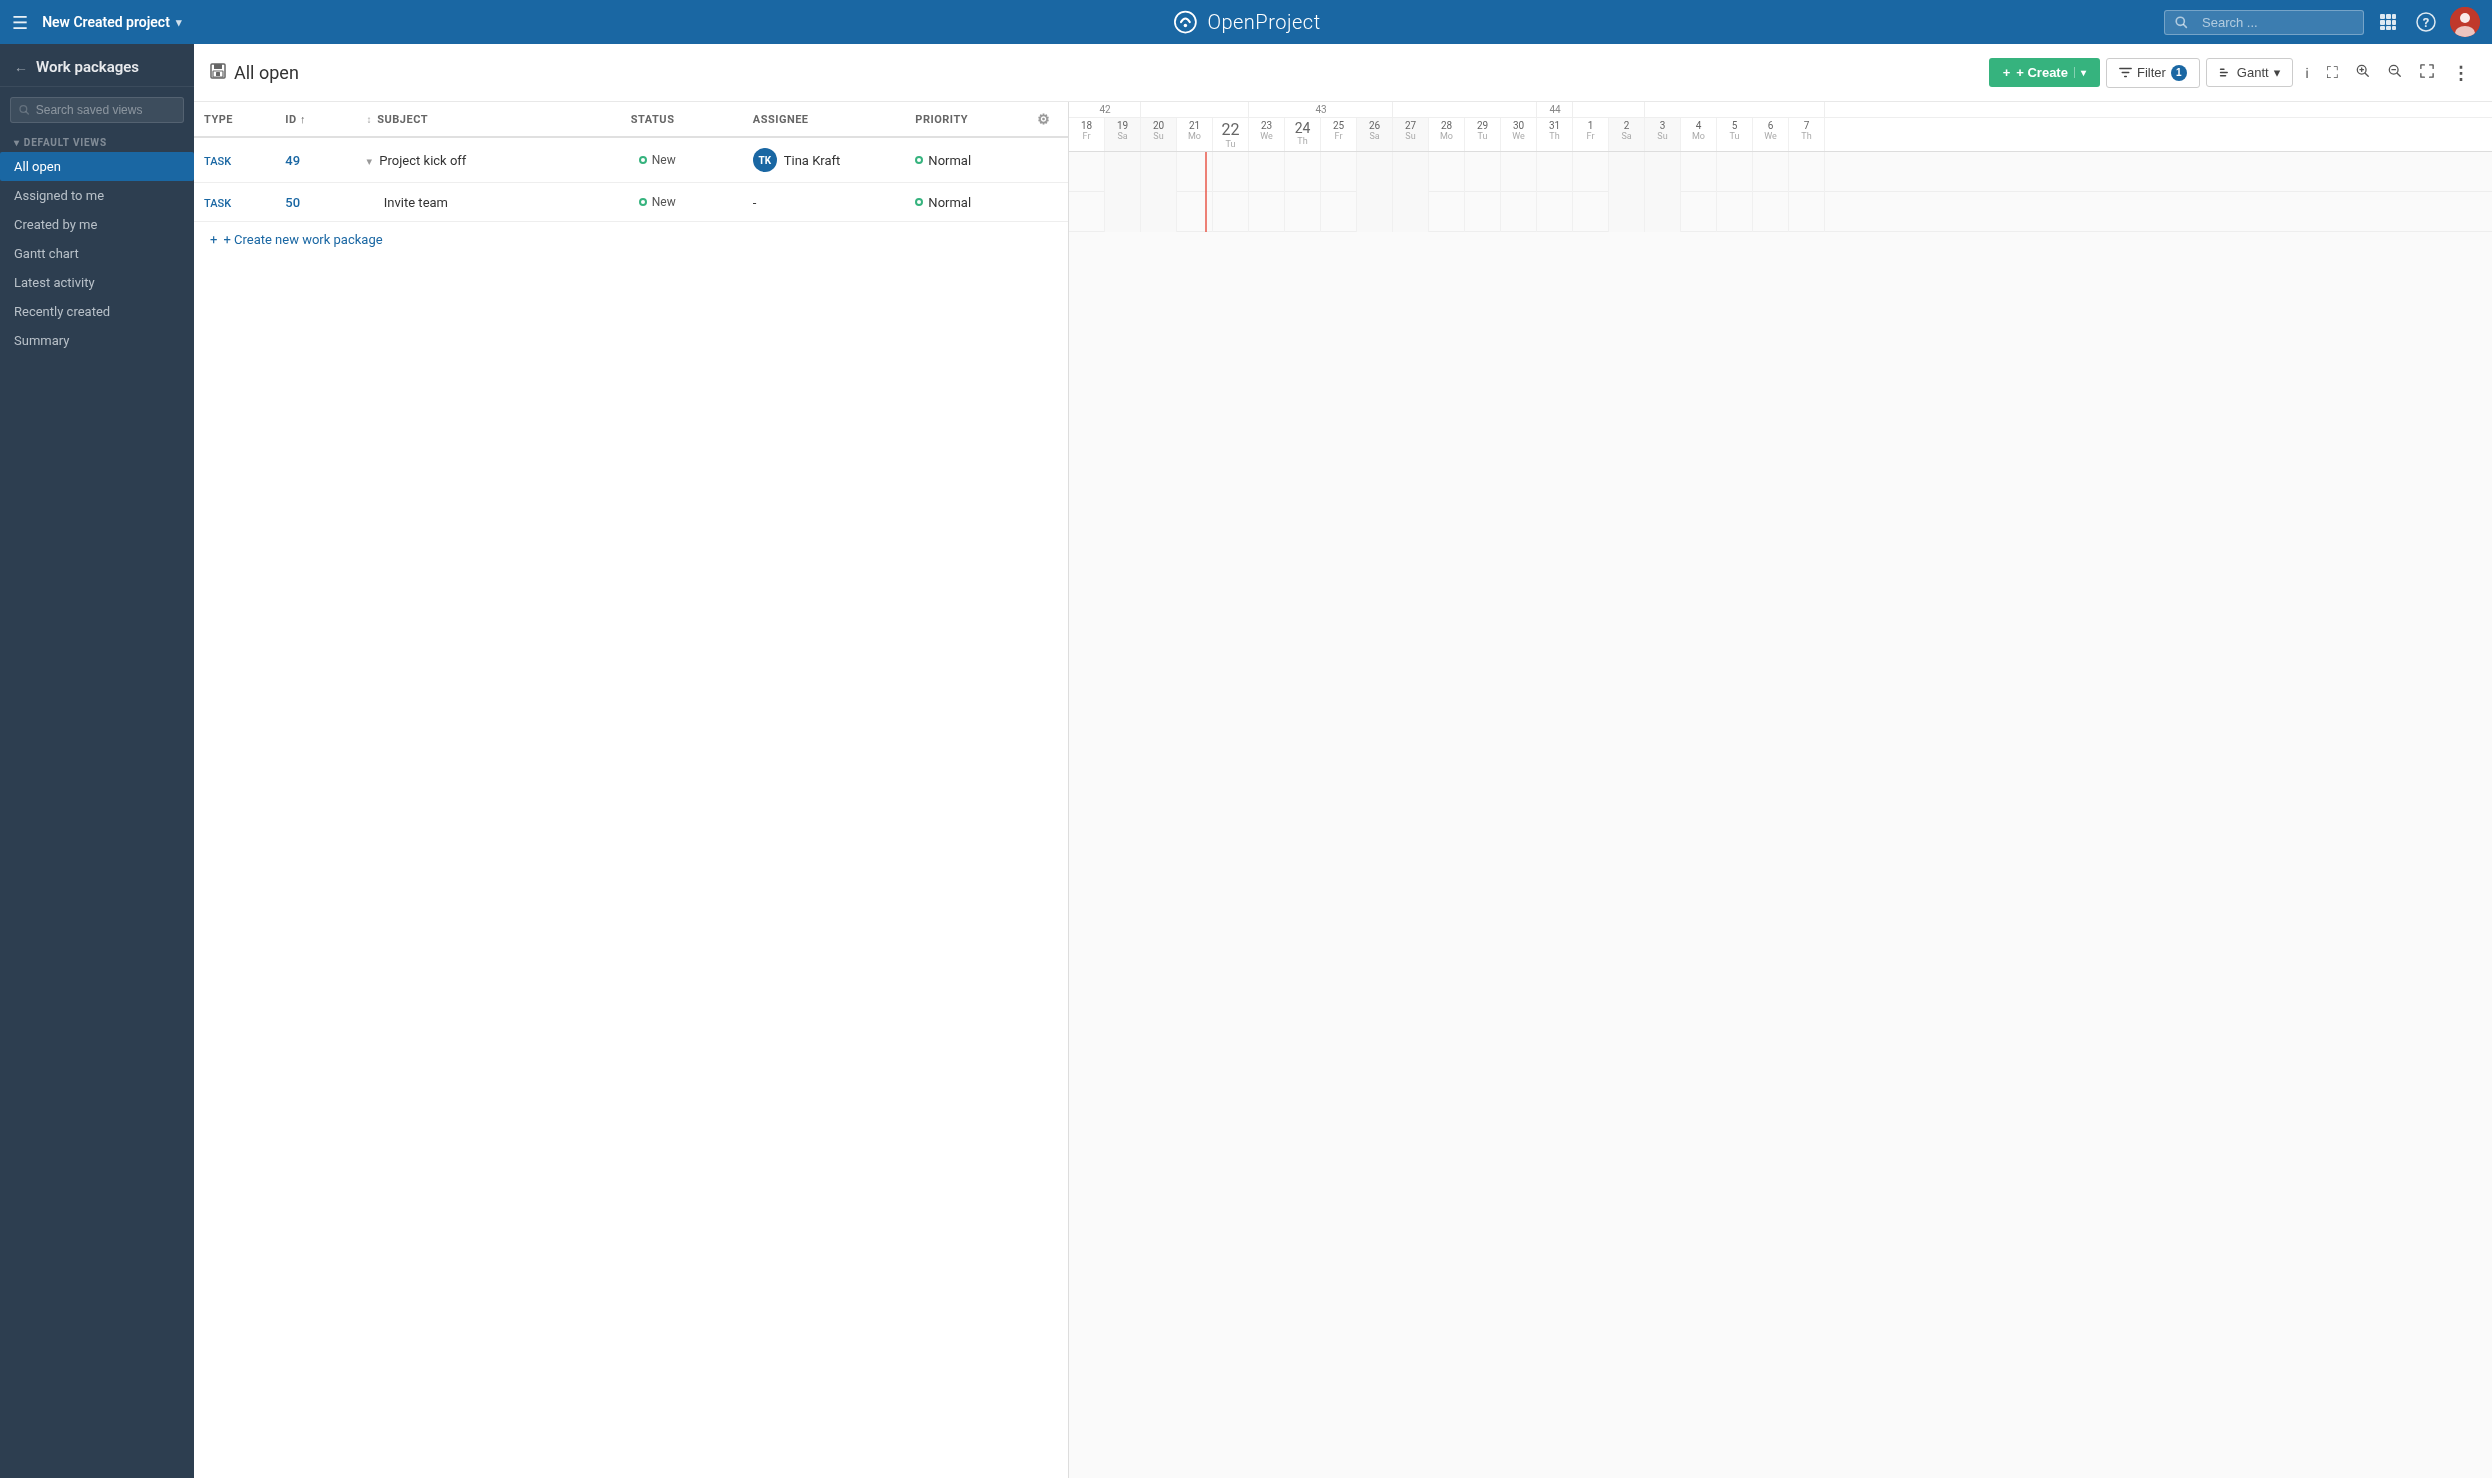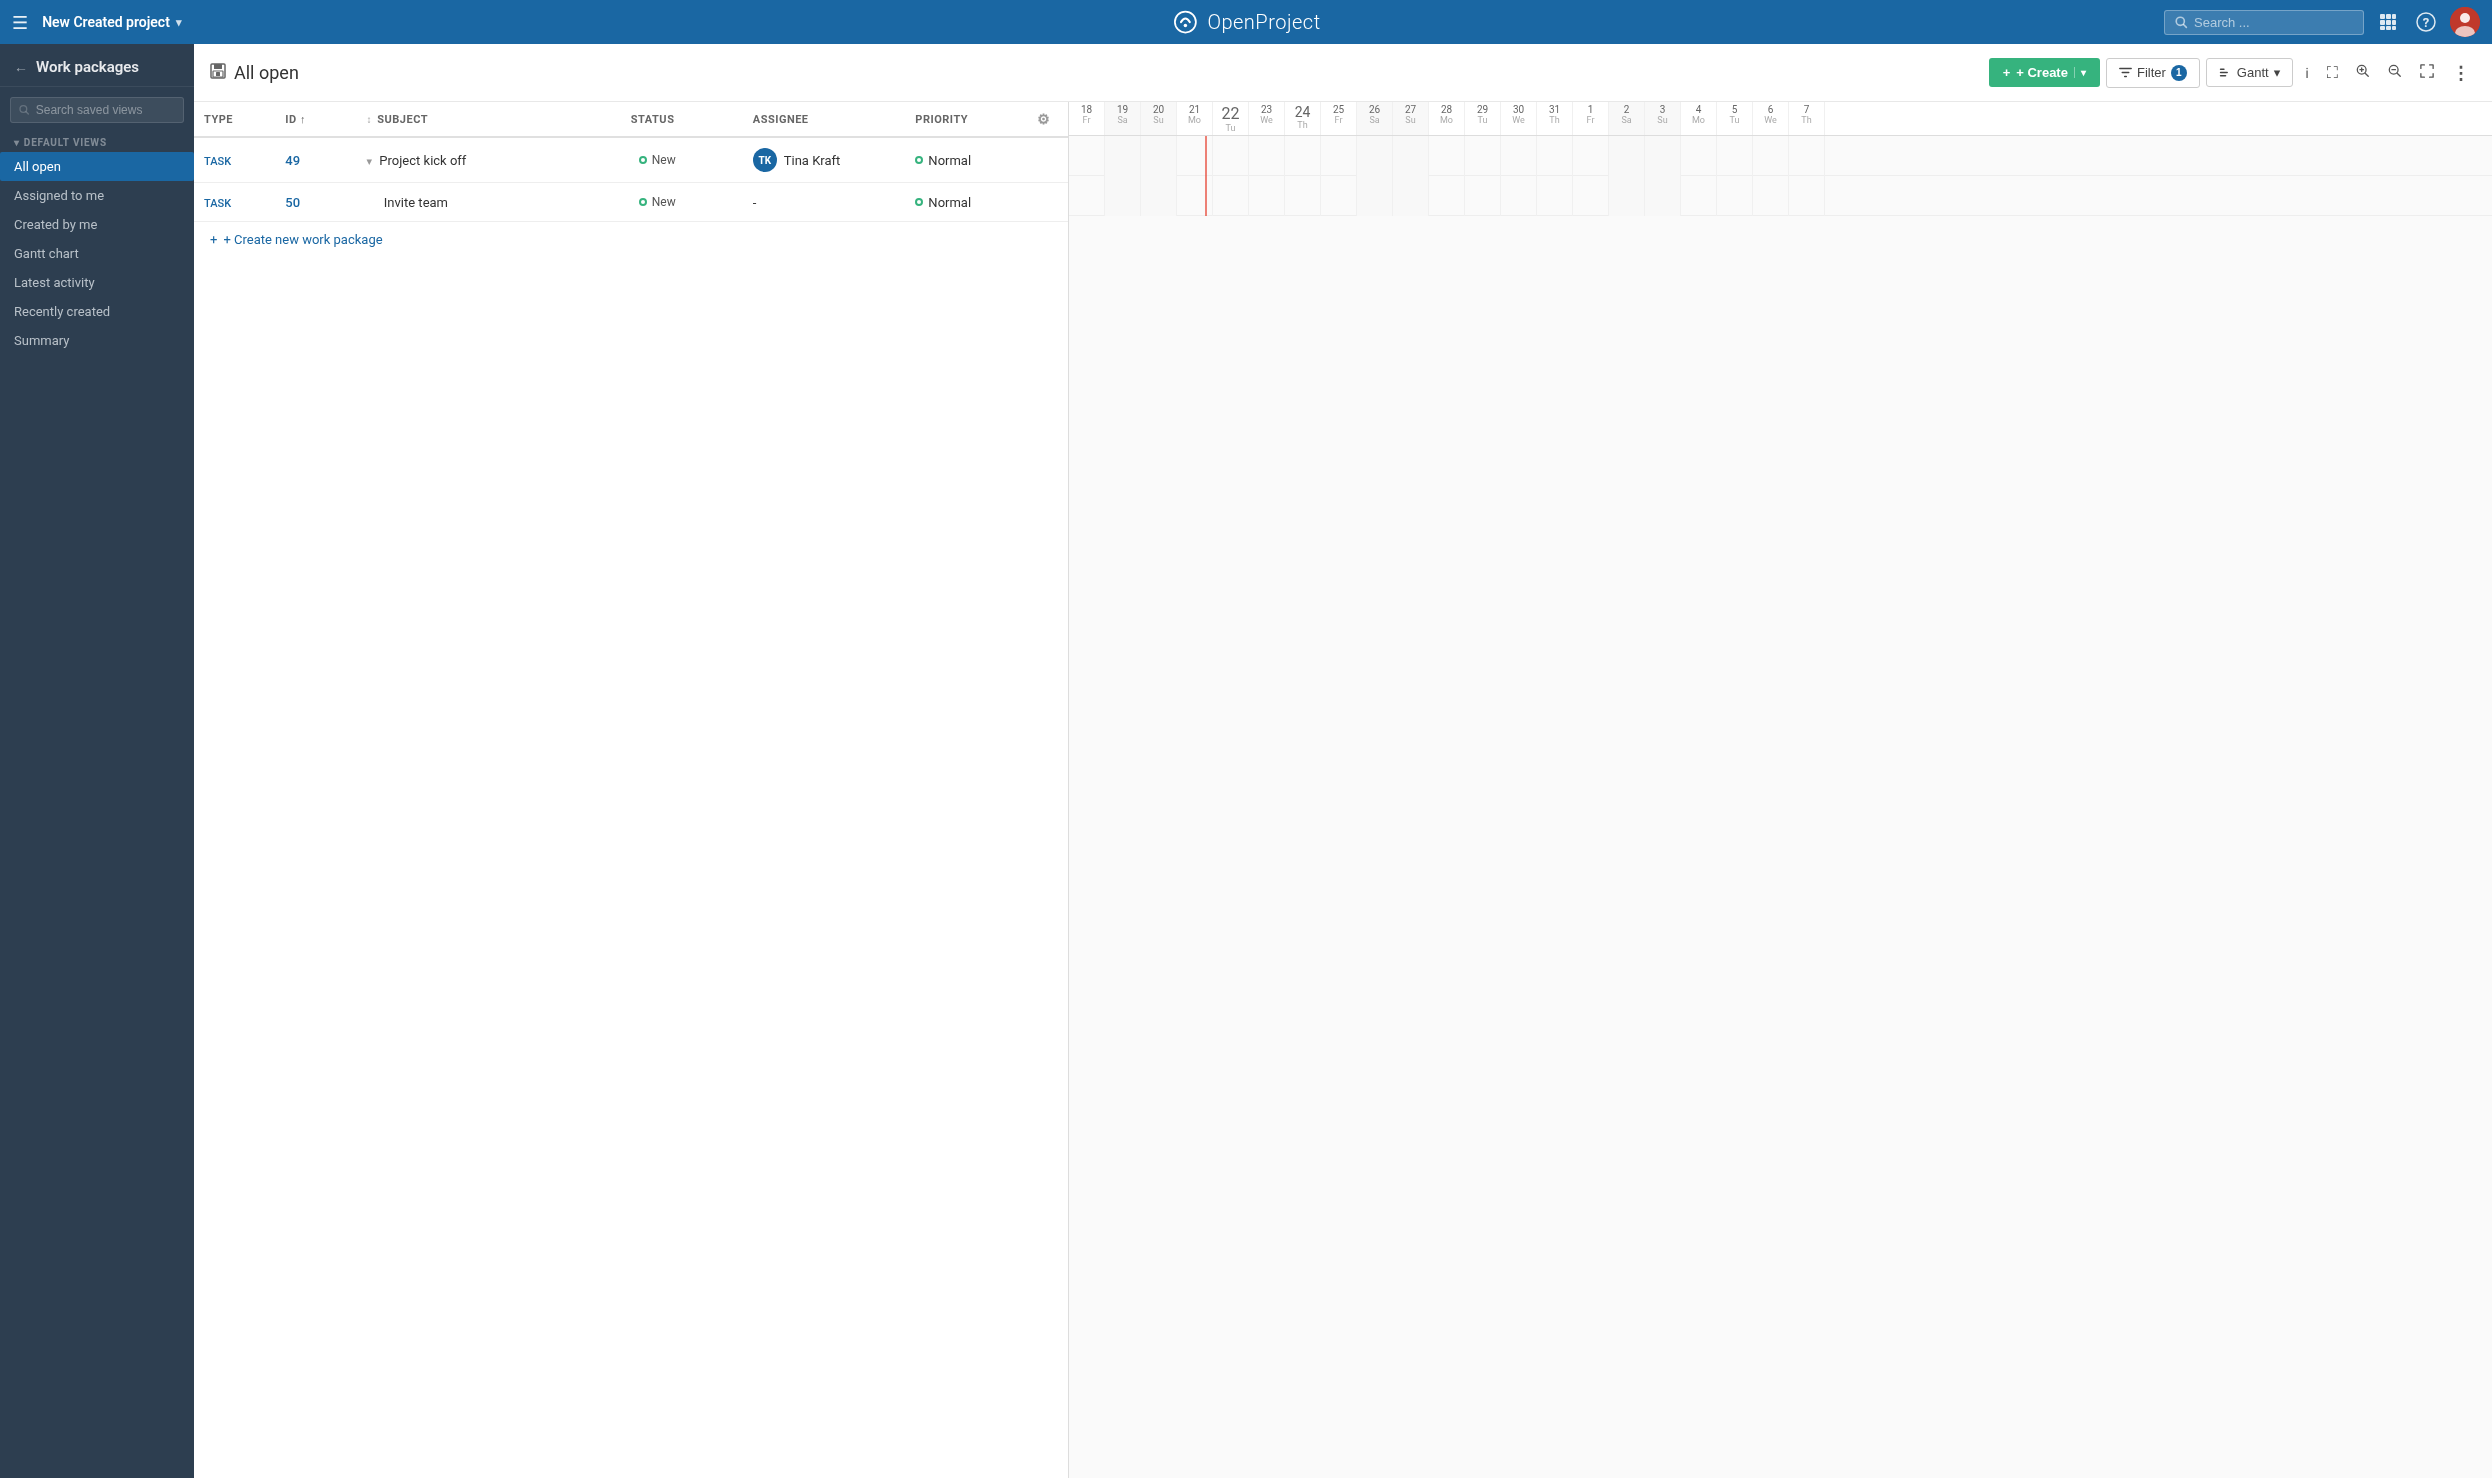--- a/index.html
+++ b/index.html
@@ -26,21 +26,21 @@
     .search-bar {
       background: rgba(255,255,255,0.15);
       border: 1px solid rgba(255,255,255,0.3);
       border-radius: 3px;
       padding: 4px 10px;
       color: #fff;
       font-size: 13px;
       width: 200px;
       display: flex;
       align-items: center;
-      gap: 6px;
+      gap: 14px;
       cursor: text;
     }
     .search-bar input { background: transparent; border: none; outline: none; color: #fff; font-size: 13px; width: 140px; }
     .search-bar input::placeholder { color: rgba(255,255,255,0.6); }
     .top-nav .icon-btn { color: #fff; cursor: pointer; opacity: 0.85; font-size: 18px; width: 28px; height: 28px; display: flex; align-items: center; justify-content: center; }
     .avatar { width: 30px; height: 30px; border-radius: 50%; background: #c0392b; display: flex; align-items: center; justify-content: center; color: #fff; font-size: 12px; font-weight: 600; cursor: pointer; overflow: hidden; }
 
     
     .app-body { display: flex; height: calc(100vh - 44px); }
 
@@ -472,20 +472,29 @@
           <span>+</span>
           <span>+ Create new work package</span>
         </div>
 
       </div>
 
       <div class="gantt-section">
         <div class="gantt-header">
           <div id="gantt-weeks-container" style="display:flex; width:100%;">
               <div style="display: flex; flex-direction: column; width: 100%;">
+                <div style="display: flex; border-bottom: 1px solid rgb(238, 238, 238); background: rgb(255, 255, 255);">
+                  <div style="width: 72px; min-width: 72px; text-align: center; font-size: 10px; color: rgb(136, 136, 136); padding: 2px 0px; border-right: 1px solid rgb(238, 238, 238); border-left: 1px solid transparent;">42</div>
+                  <div style="width: 108px; min-width: 108px; text-align: center; font-size: 10px; color: rgb(136, 136, 136); padding: 2px 0px; border-right: 1px solid rgb(238, 238, 238); border-left: 1px solid transparent;"></div>
+                  <div style="width: 144px; min-width: 144px; text-align: center; font-size: 10px; color: rgb(136, 136, 136); padding: 2px 0px; border-right: 1px solid rgb(238, 238, 238); border-left: 1px solid transparent;">43</div>
+                  <div style="width: 144px; min-width: 144px; text-align: center; font-size: 10px; color: rgb(136, 136, 136); padding: 2px 0px; border-right: 1px solid rgb(238, 238, 238); border-left: 1px solid transparent;"></div>
+                  <div style="width: 36px; min-width: 36px; text-align: center; font-size: 10px; color: rgb(136, 136, 136); padding: 2px 0px; border-right: 1px solid rgb(238, 238, 238); border-left: 1px solid transparent;">44</div>
+                  <div style="width: 72px; min-width: 72px; text-align: center; font-size: 10px; color: rgb(136, 136, 136); padding: 2px 0px; border-right: 1px solid rgb(238, 238, 238); border-left: 1px solid transparent;"></div>
+                  <div style="width: 180px; min-width: 180px; text-align: center; font-size: 10px; color: rgb(136, 136, 136); padding: 2px 0px; border-right: 1px solid rgb(238, 238, 238); border-left: 1px solid transparent;"></div>
+                </div>
                 <div style="display: flex;">
                   <div style="width: 36px; min-width: 36px; text-align: center; font-size: 9px; color: rgb(170, 170, 170); border-right: 1px solid rgb(240, 240, 240); padding: 2px 0px; background: rgb(255, 255, 255);">
                     <div style="font-size:10px;color:#666;">18</div>
                     <div style="font-size:9px;color:#aaa;">Fr</div>
                   </div>
                   <div style="width: 36px; min-width: 36px; text-align: center; font-size: 9px; color: rgb(170, 170, 170); border-right: 1px solid rgb(240, 240, 240); padding: 2px 0px; background: rgb(248, 248, 248);">
                     <div style="font-size:10px;color:#666;">19</div>
                     <div style="font-size:9px;color:#aaa;">Sa</div>
                   </div>
                   <div style="width: 36px; min-width: 36px; text-align: center; font-size: 9px; color: rgb(170, 170, 170); border-right: 1px solid rgb(240, 240, 240); padding: 2px 0px; background: rgb(248, 248, 248);">

